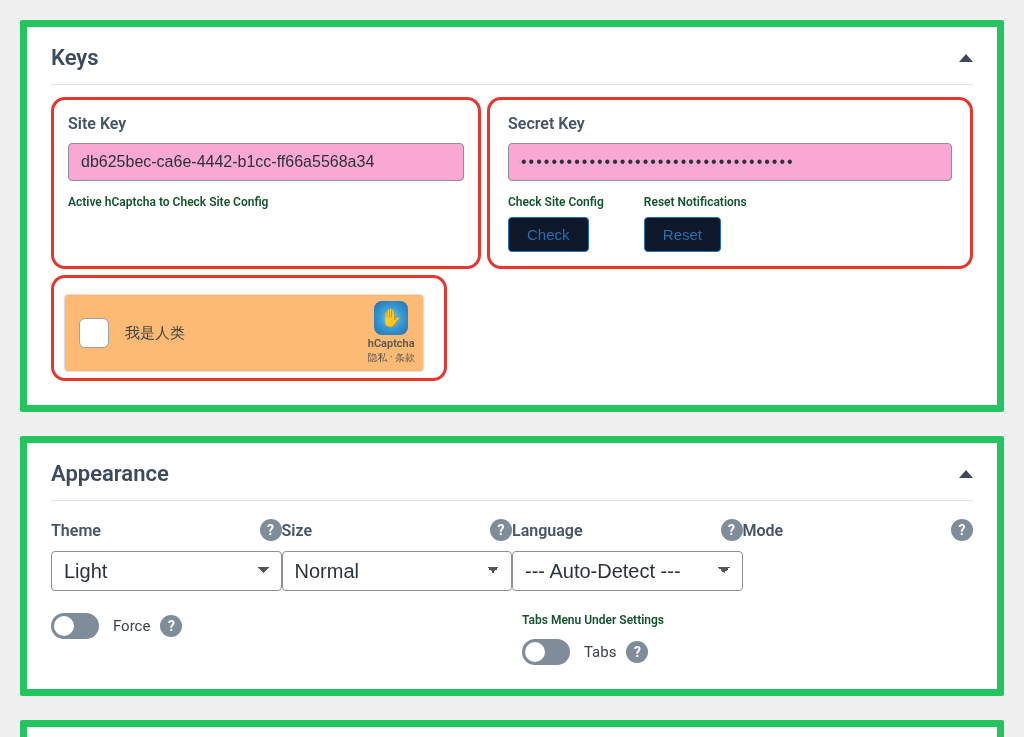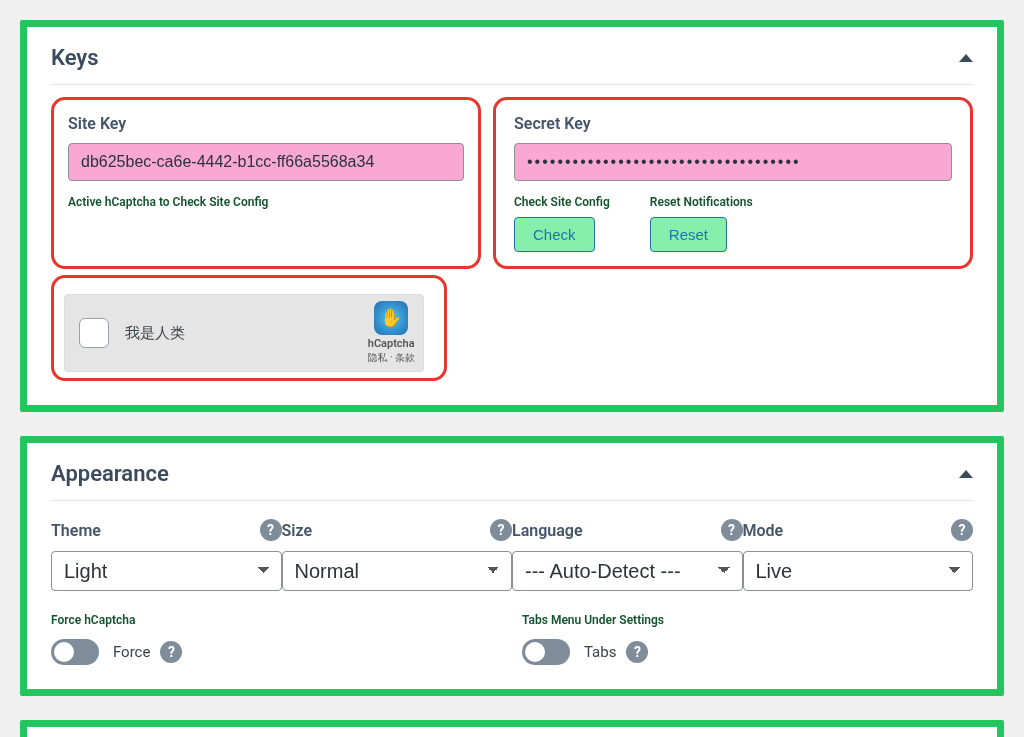--- a/index.html
+++ b/index.html
@@ -34,21 +34,21 @@
     border-bottom: 8px solid #3b4a5c;
   }
   .divider {
     height: 1px;
     background: #e2e4e7;
     margin: 6px 24px 0 24px;
   }
   .panel-body {
     padding: 12px 24px 24px 24px;
   }
-  .row { display: flex; gap: 12px; }
+  .row { display: flex; gap: 6px; }
   .col { flex: 1; min-width: 0; }
   .highlight-box {
     border: 3px solid #e8352e;
     border-radius: 14px;
     padding: 8px 14px 14px 14px;
   }
   .field-label {
     font-size: 16px;
     font-weight: 600;
     color: #445469;
@@ -68,33 +68,33 @@
   .sub-title {
     font-size: 12px;
     font-weight: 600;
     color: #14532d;
     margin-top: 14px;
   }
   .btn-outline {
     display: inline-block;
     border: 1px solid #2271b1;
     color: #2271b1;
-    background: #86efac;
+    background: #0f172a;
     font-size: 15px;
     padding: 8px 18px;
     border-radius: 4px;
     cursor: pointer;
     margin-top: 8px;
   }
   .secret-col-inner { padding: 0 4px; }
   .secret-row { display: flex; gap: 40px; margin-top: 14px; }
   .secret-row .sub-col { flex: 0 0 auto; }
   .captcha-box {
     margin-top: 10px;
-    background: #e5e5e5;
+    background: #fdba74;
     border: 1px solid #dcdcde;
     border-radius: 4px;
     width: 360px;
     height: 78px;
     display: flex;
     align-items: center;
     position: relative;
     padding: 0 14px;
   }
   .captcha-check {
@@ -253,28 +253,24 @@
         </div>
         <select class="select">
           <option>--- Auto-Detect ---</option>
         </select>
       </div>
       <div>
         <div class="label-row">
           <div class="field-label" style="margin:0">Mode</div>
           <div class="help-icon">?</div>
         </div>
-        <select class="select">
-          <option>Live</option>
-        </select>
       </div>
     </div>
     <div class="toggles-row">
       <div class="toggle-wrap">
-        <div class="sub-title">Force hCaptcha</div>
         <span class="toggle"><span class="knob"></span></span>
         <span class="toggle-label">Force</span>
         <span class="inline-help">
             <span class="help-icon">?</span>
           </span>
       </div>
       <div class="toggle-wrap">
         <div class="sub-title">Tabs Menu Under Settings</div>
         <span class="toggle"><span class="knob"></span></span>
         <span class="toggle-label">Tabs</span>

